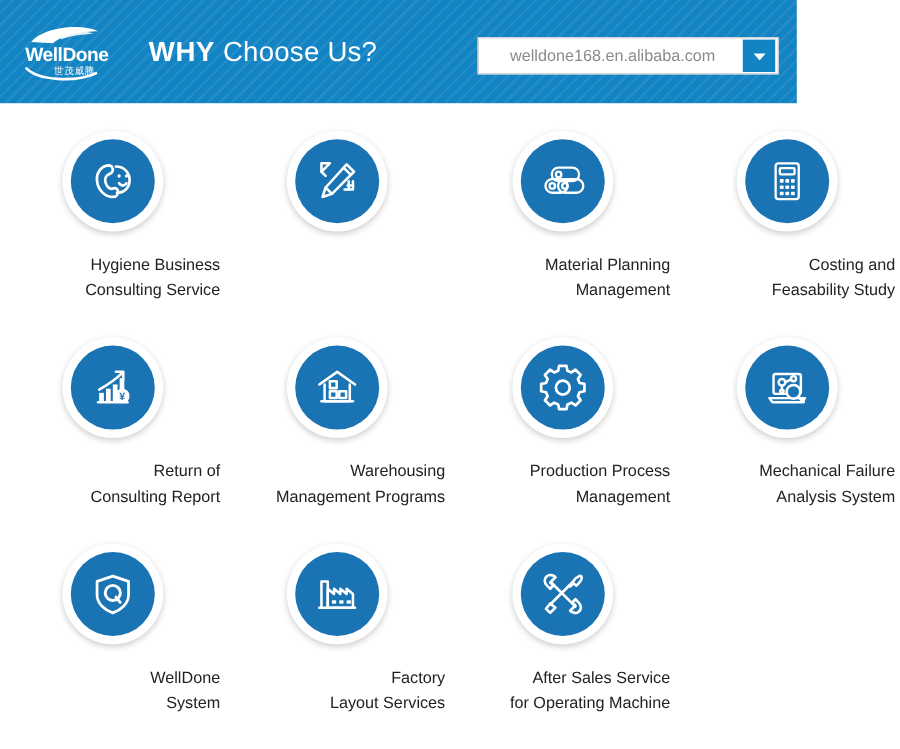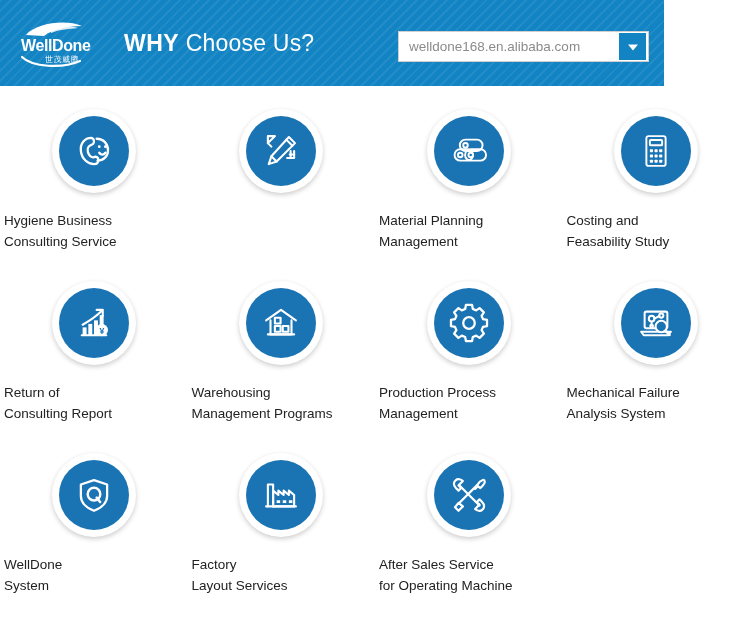--- a/index.html
+++ b/index.html
@@ -59,21 +59,21 @@
   .urlbar {
     position: absolute;
     right: 15px;
     top: 31px;
     width: 251px;
     height: 31px;
     background: #ffffff;
     border: 1px solid #cfcfcf;
     display: flex;
     align-items: center;
-    padding-left: 10px;
+    padding-left: 26px;
   }
   .urlbar-text {
     flex: 1 1 auto;
     font-size: 13.5px;
     color: #8b8b8b;
     font-family: "Liberation Sans", sans-serif;
     white-space: nowrap;
     overflow: hidden;
   }
   .urlbar-arrow {
@@ -121,21 +121,21 @@
     border-radius: 50%;
     background: #1a73b3;
     display: flex;
     align-items: center;
     justify-content: center;
   }
   .disc svg { display: block; }
 
   .cell-label {
     margin-top: 17px;
-    text-align: left;
+    text-align: right;
     font-size: 13.5px;
     line-height: 21px;
     color: #222222;
     width: 100%;
     padding: 0 4px;
     white-space: pre-line;
   }
 </style>
 </head>
 <body>

